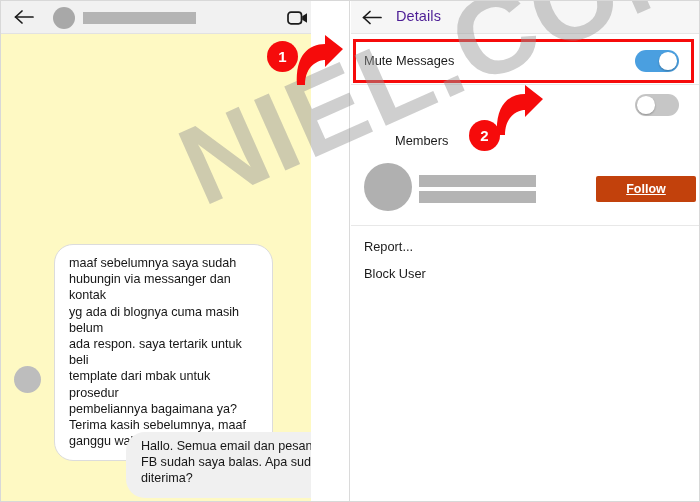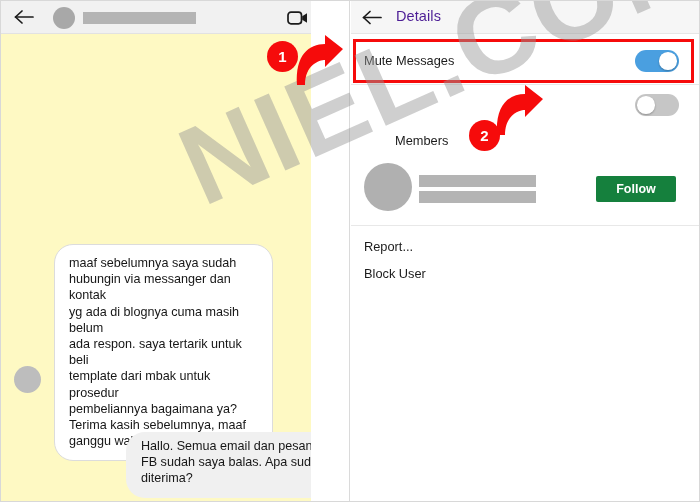--- a/index.html
+++ b/index.html
@@ -64,23 +64,23 @@
   .toggle.off .knob{left:2.2px;}
 
   .red-box-mute{position:absolute;left:352px;top:38px;width:341px;height:44px;
     border:3px solid #f60b0b;box-sizing:border-box;}
 
   .hr{position:absolute;left:0;width:349px;height:1px;background:#e8e8e8;}
 
   .mem-avatar{position:absolute;left:13px;top:162px;width:48px;height:48px;border-radius:50%;background:#b0b0b0;}
   .mem-bar1{position:absolute;left:68px;top:174px;width:117px;height:12px;background:#b4b4b4;}
   .mem-bar2{position:absolute;left:68px;top:190px;width:117px;height:12px;background:#b4b4b4;}
-  .follow-btn{position:absolute;left:245px;top:175px;width:80px;height:26px;background:#15803d;
+  .follow-btn{position:absolute;left:245px;top:175px;width:100px;height:26px;background:#c2410c;
     color:#fff;font-size:12.5px;font-weight:bold;display:flex;align-items:center;justify-content:center;
-    border-radius:2px;}
+    border-radius:2px;text-decoration:underline;}
 
   
   .watermark{position:absolute;left:160px;top:112px;width:520px;height:240px;
     transform:rotate(-24deg);transform-origin:0 0;
     font-family:"Liberation Sans", sans-serif;font-size:112px;font-weight:bold;
     color:rgba(150,150,150,0.62);
     -webkit-text-stroke:0;
     letter-spacing:2px;white-space:nowrap;pointer-events:none;}
   .watermark-inner{opacity:.75;}
 

